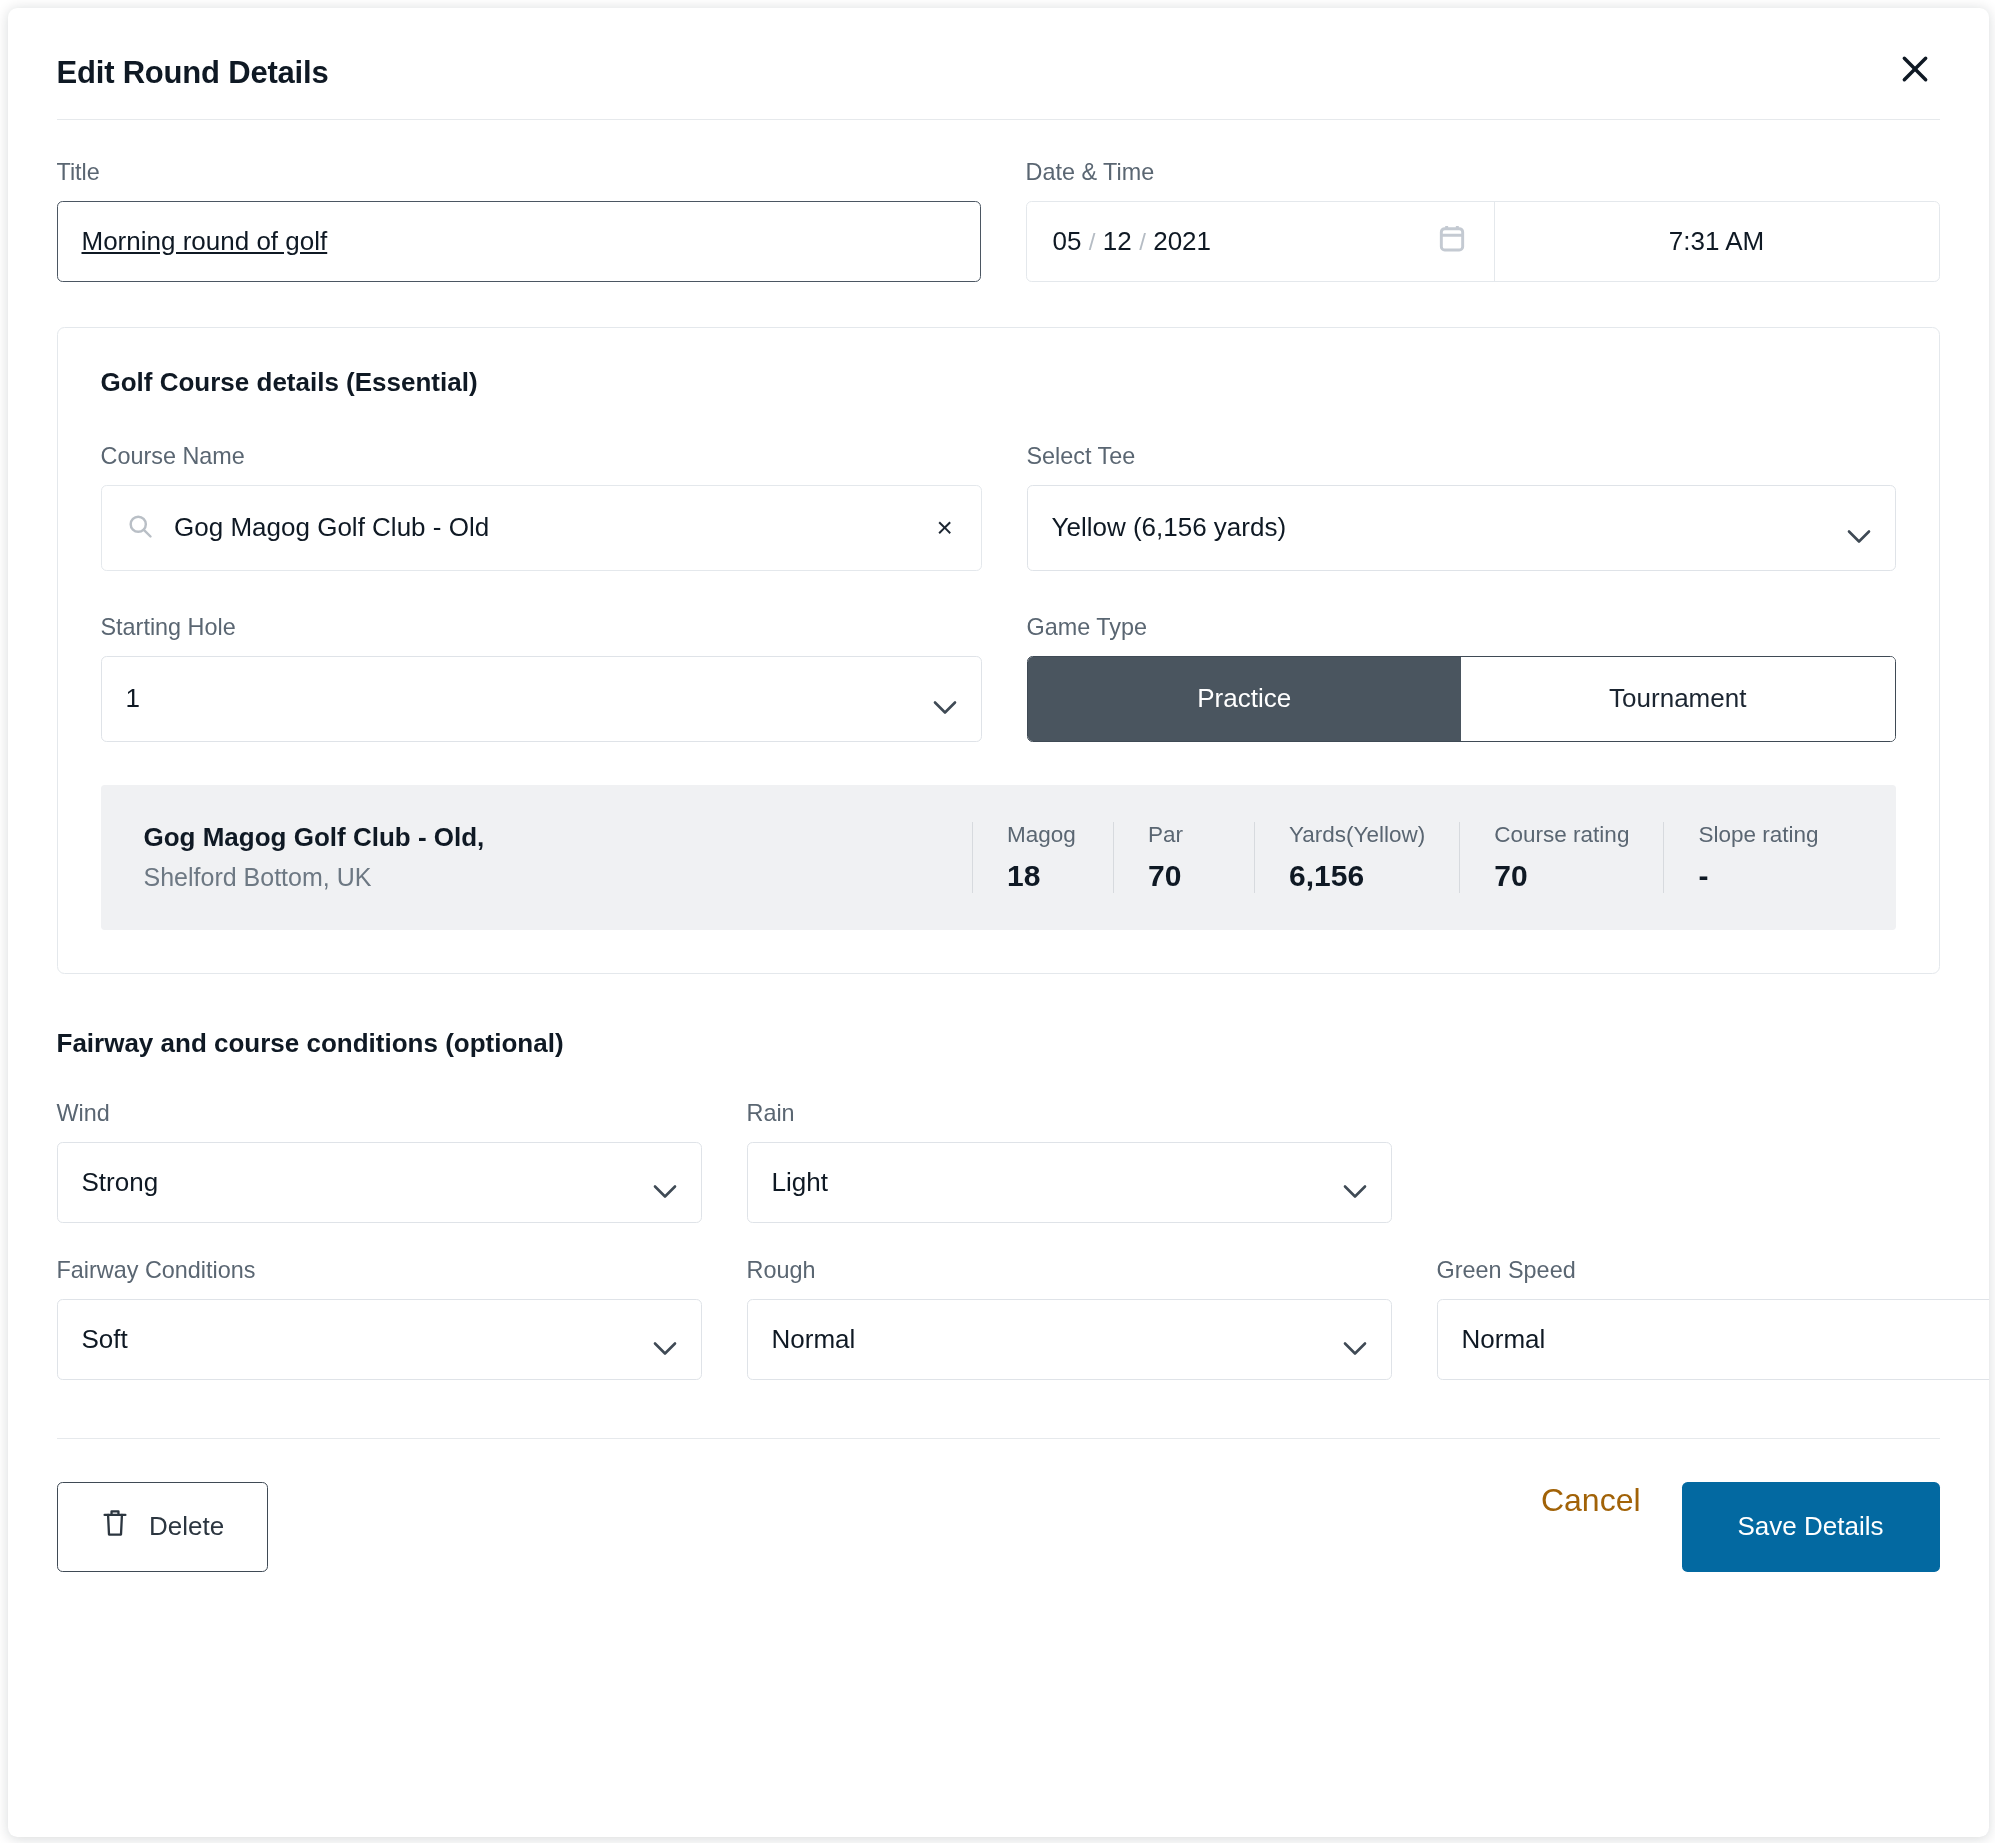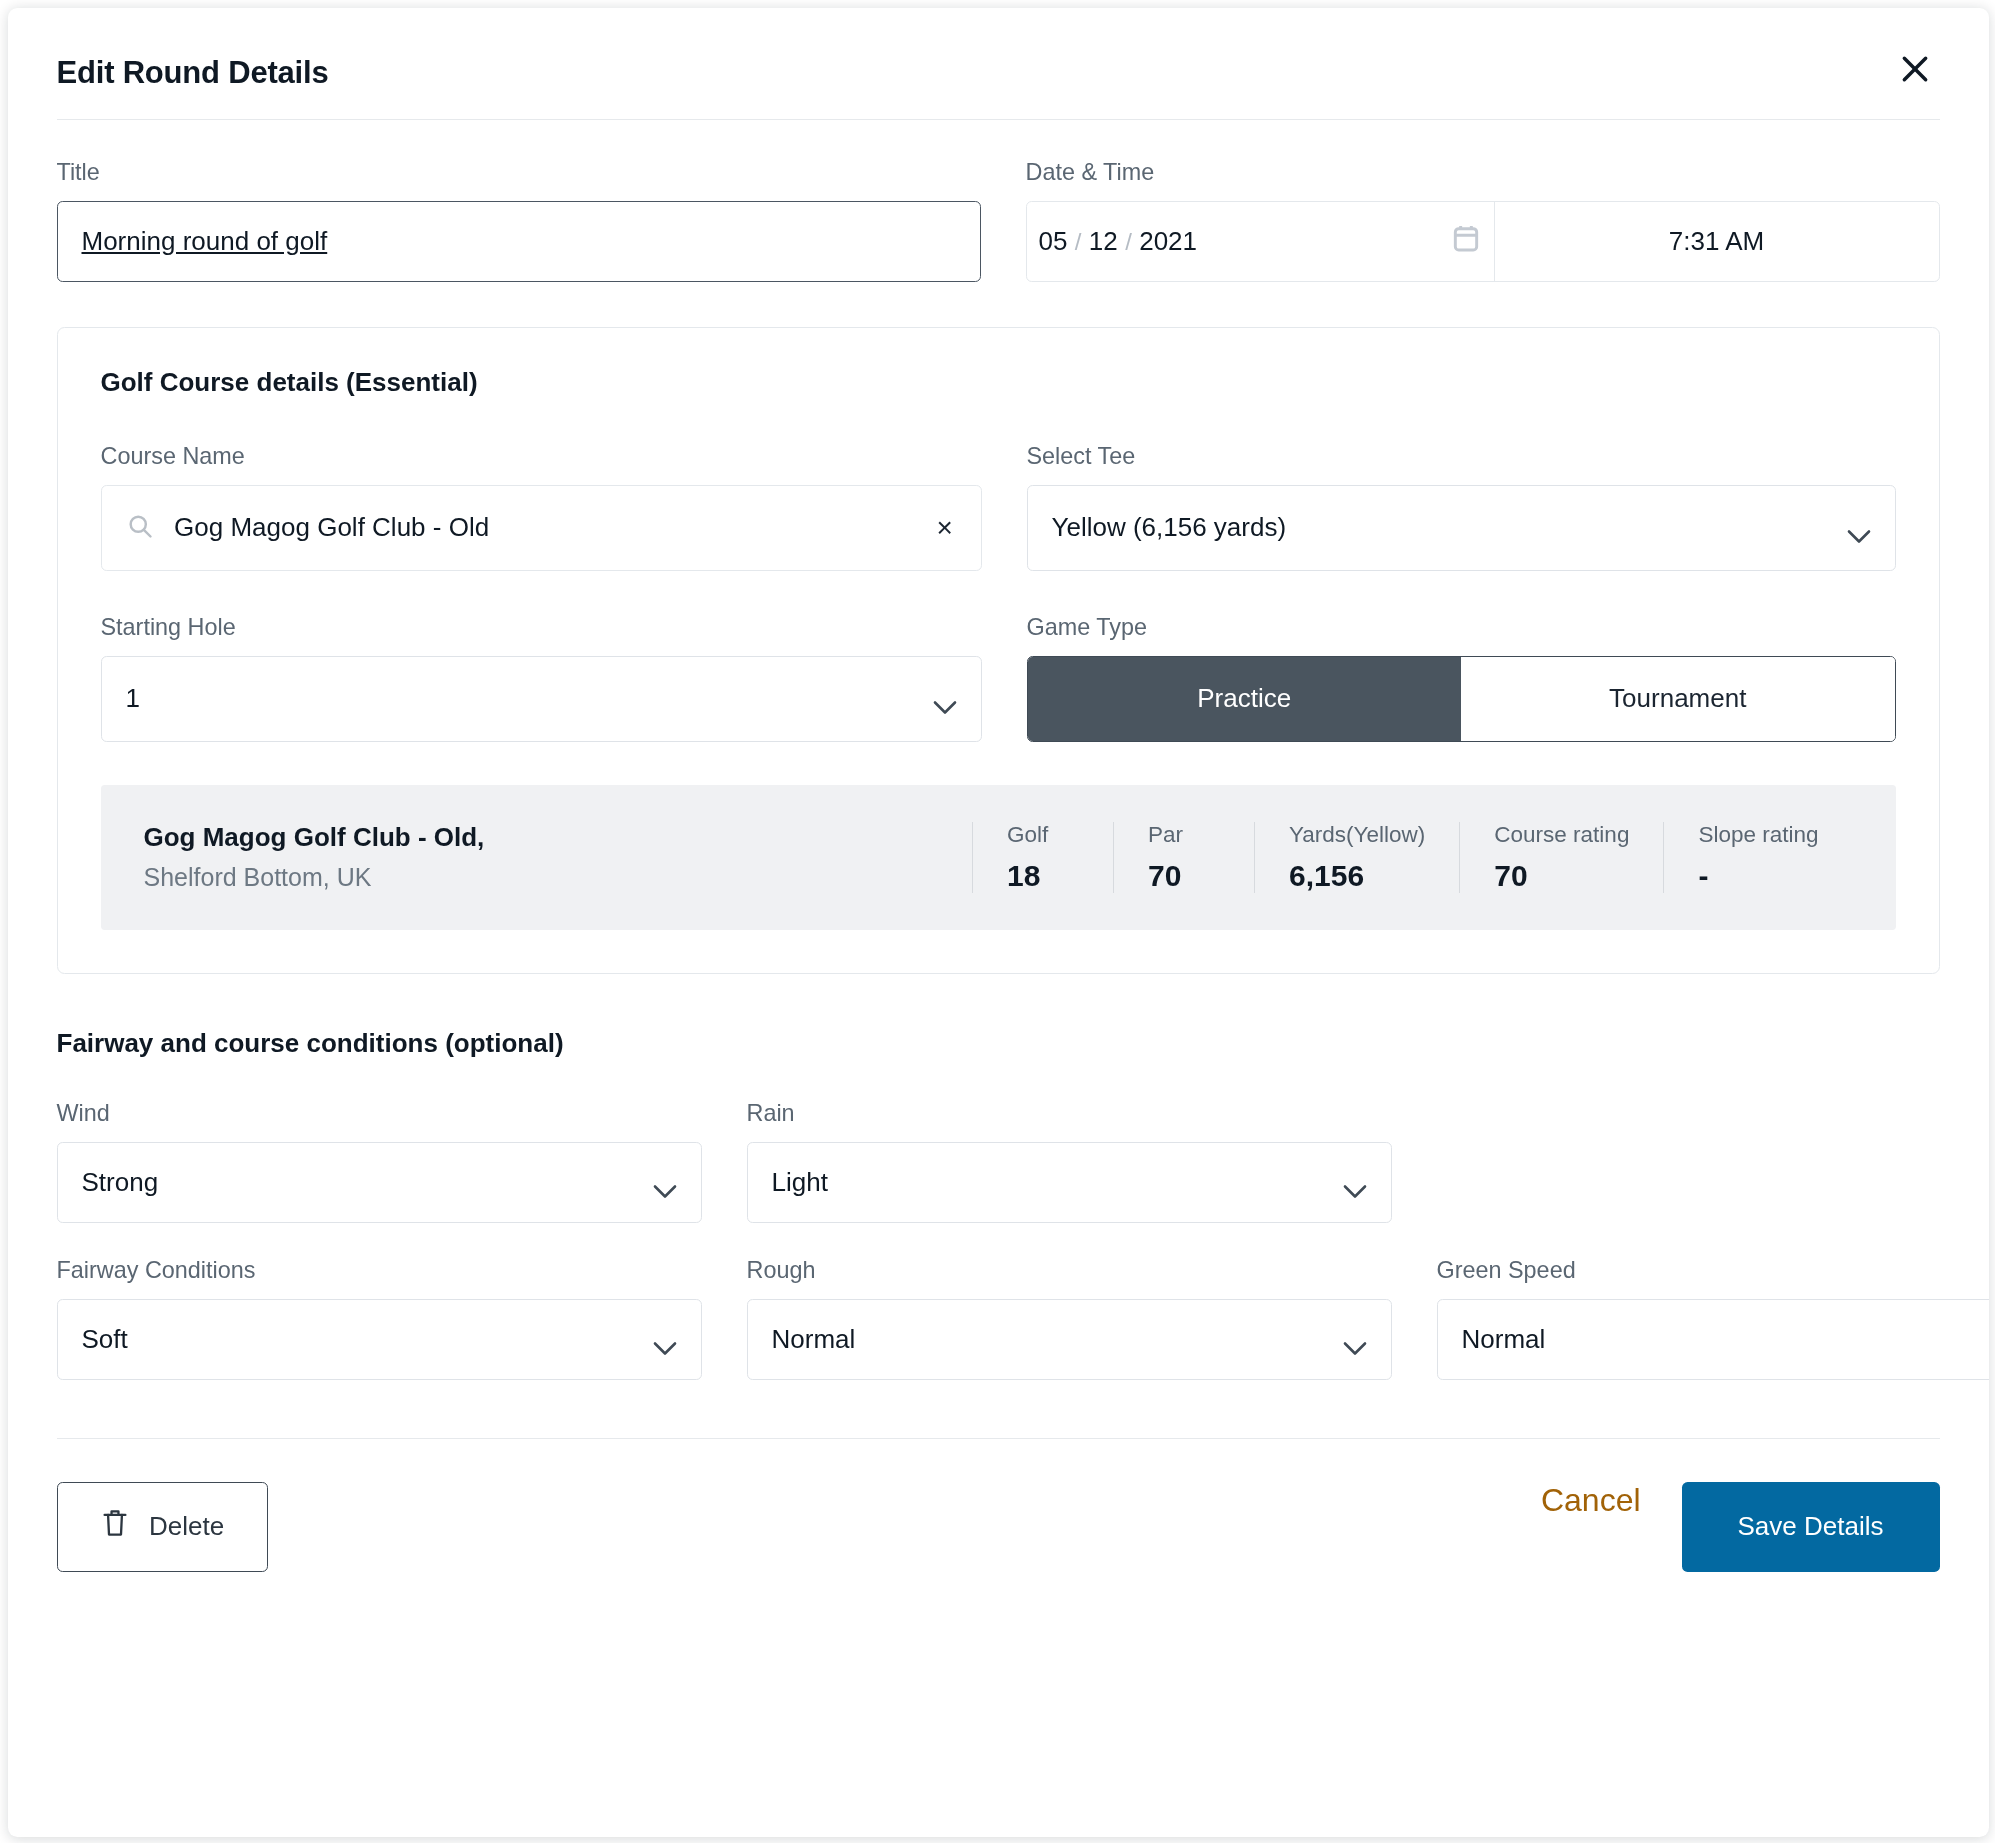--- a/index.html
+++ b/index.html
@@ -105,21 +105,21 @@
     border-radius: 5.6px;
     overflow: hidden;
     background: #fff;
   }
   .date-part {
     width: 468px;
     flex: none;
     display: flex;
     align-items: center;
     justify-content: space-between;
-    padding: 0 12px;
+    padding: 0 26px;
     border-right: 1.9px solid #e4e8ec;
     font-size: 26px;
     color: #0f1924;
   }
   .date-nums { display: flex; align-items: baseline; gap: 3.7px; }
   .date-sep { color: #b5bcc4; font-size: 24px; padding: 0 3.7px; }
   .time-part {
     flex: 1;
     display: flex;
     align-items: center;
@@ -404,21 +404,21 @@
         </div>
       </div>
     </div>
 
     <div class="summary">
       <div class="summary-name">
         <div class="l1">Gog Magog Golf Club - Old,</div>
         <div class="l2">Shelford Bottom, UK</div>
       </div>
       <div class="stat">
-        <span class="k">Golf</span>
+        <span class="k">Magog</span>
         <span class="v">18</span>
       </div>
       <div class="stat">
         <span class="k">Par</span>
         <span class="v">70</span>
       </div>
       <div class="stat">
         <span class="k">Yards(Yellow)</span>
         <span class="v">6,156</span>
       </div>

